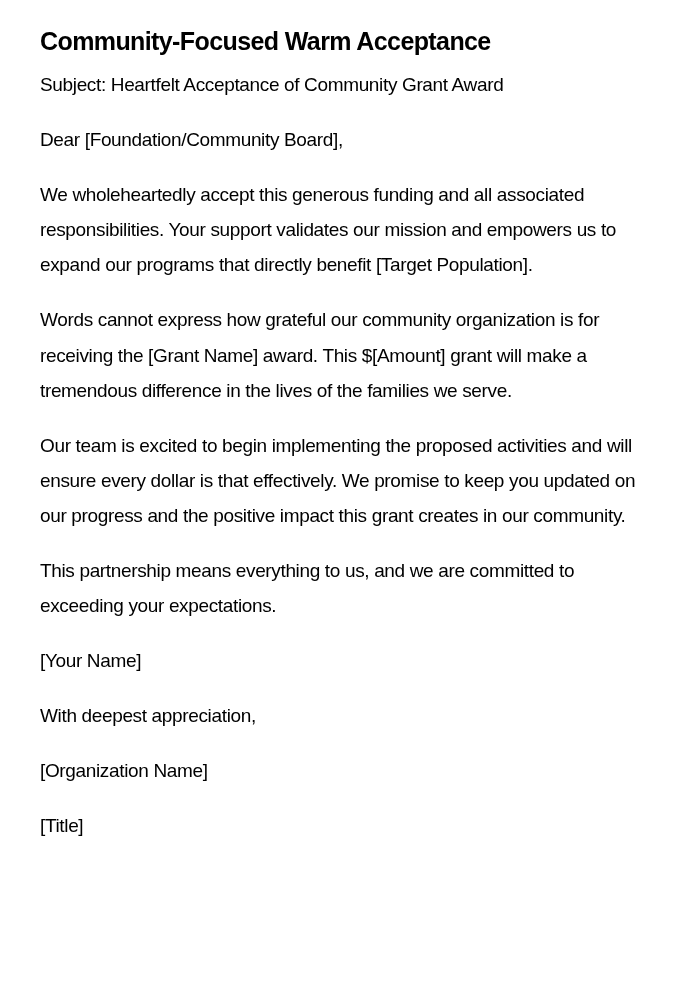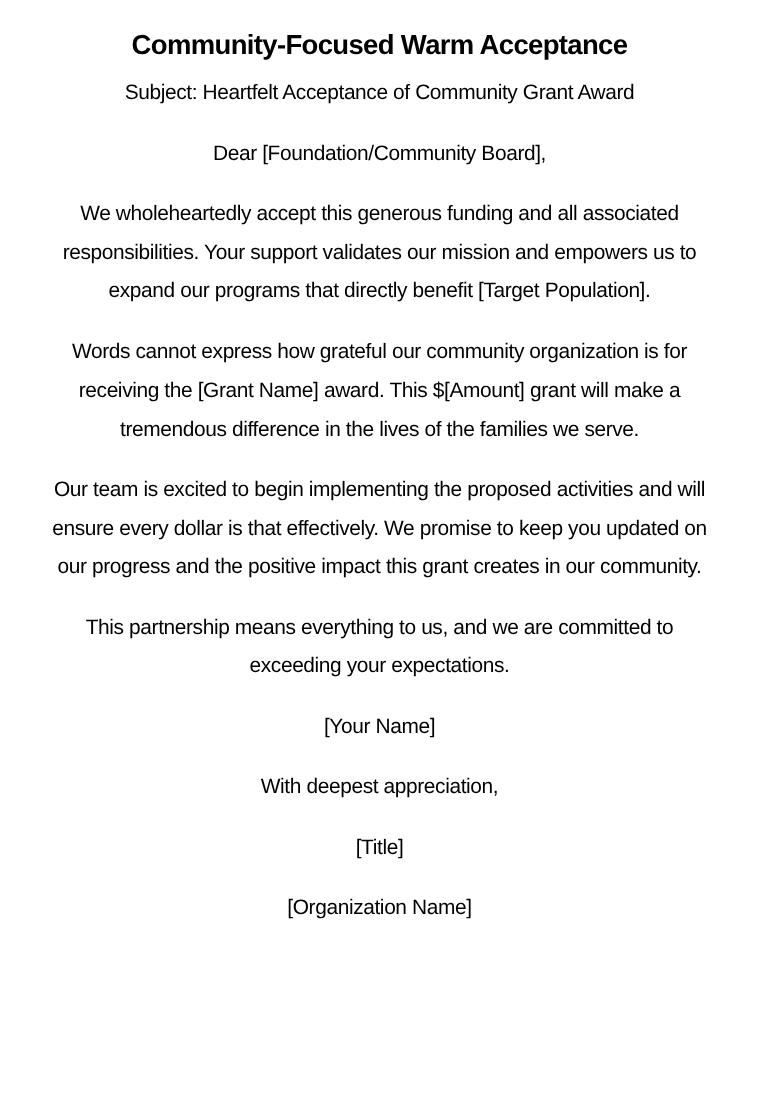--- a/index.html
+++ b/index.html
@@ -13,21 +13,20 @@
       overflow: hidden;
       position: relative;
       font-family: "Liberation Sans", sans-serif;
       color: #1a1a1a;
     }
     .page {
       position: absolute;
       left: 40px;
       top: 24px;
       width: 610px;
-      text-align: center;
     }
     .doc-title {
       font-family: "Liberation Sans", sans-serif;
       font-weight: bold;
       font-size: 25px;
       line-height: 34px;
       letter-spacing: -0.6px;
       color: #000000;
       margin: 0 0 9px 0;
       white-space: nowrap;
@@ -46,15 +45,15 @@
 <div class="page">
   <h1 class="doc-title">Community-Focused Warm Acceptance</h1>
   <p class="para">Subject: Heartfelt Acceptance of Community Grant Award</p>
   <p class="para">Dear [Foundation/Community Board],</p>
   <p class="para">We wholeheartedly accept this generous funding and all associated responsibilities. Your support validates our mission and empowers us to expand our programs that directly benefit [Target Population].</p>
   <p class="para">Words cannot express how grateful our community organization is for receiving the [Grant Name] award. This $[Amount] grant will make a tremendous difference in the lives of the families we serve.</p>
   <p class="para">Our team is excited to begin implementing the proposed activities and will ensure every dollar is that effectively. We promise to keep you updated on our progress and the positive impact this grant creates in our community.</p>
   <p class="para">This partnership means everything to us, and we are committed to exceeding your expectations.</p>
   <p class="para">[Your Name]</p>
   <p class="para">With deepest appreciation,</p>
+  <p class="para">[Organization Name]</p>
   <p class="para">[Title]</p>
-  <p class="para">[Organization Name]</p>
 </div>
 
 </body></html>

